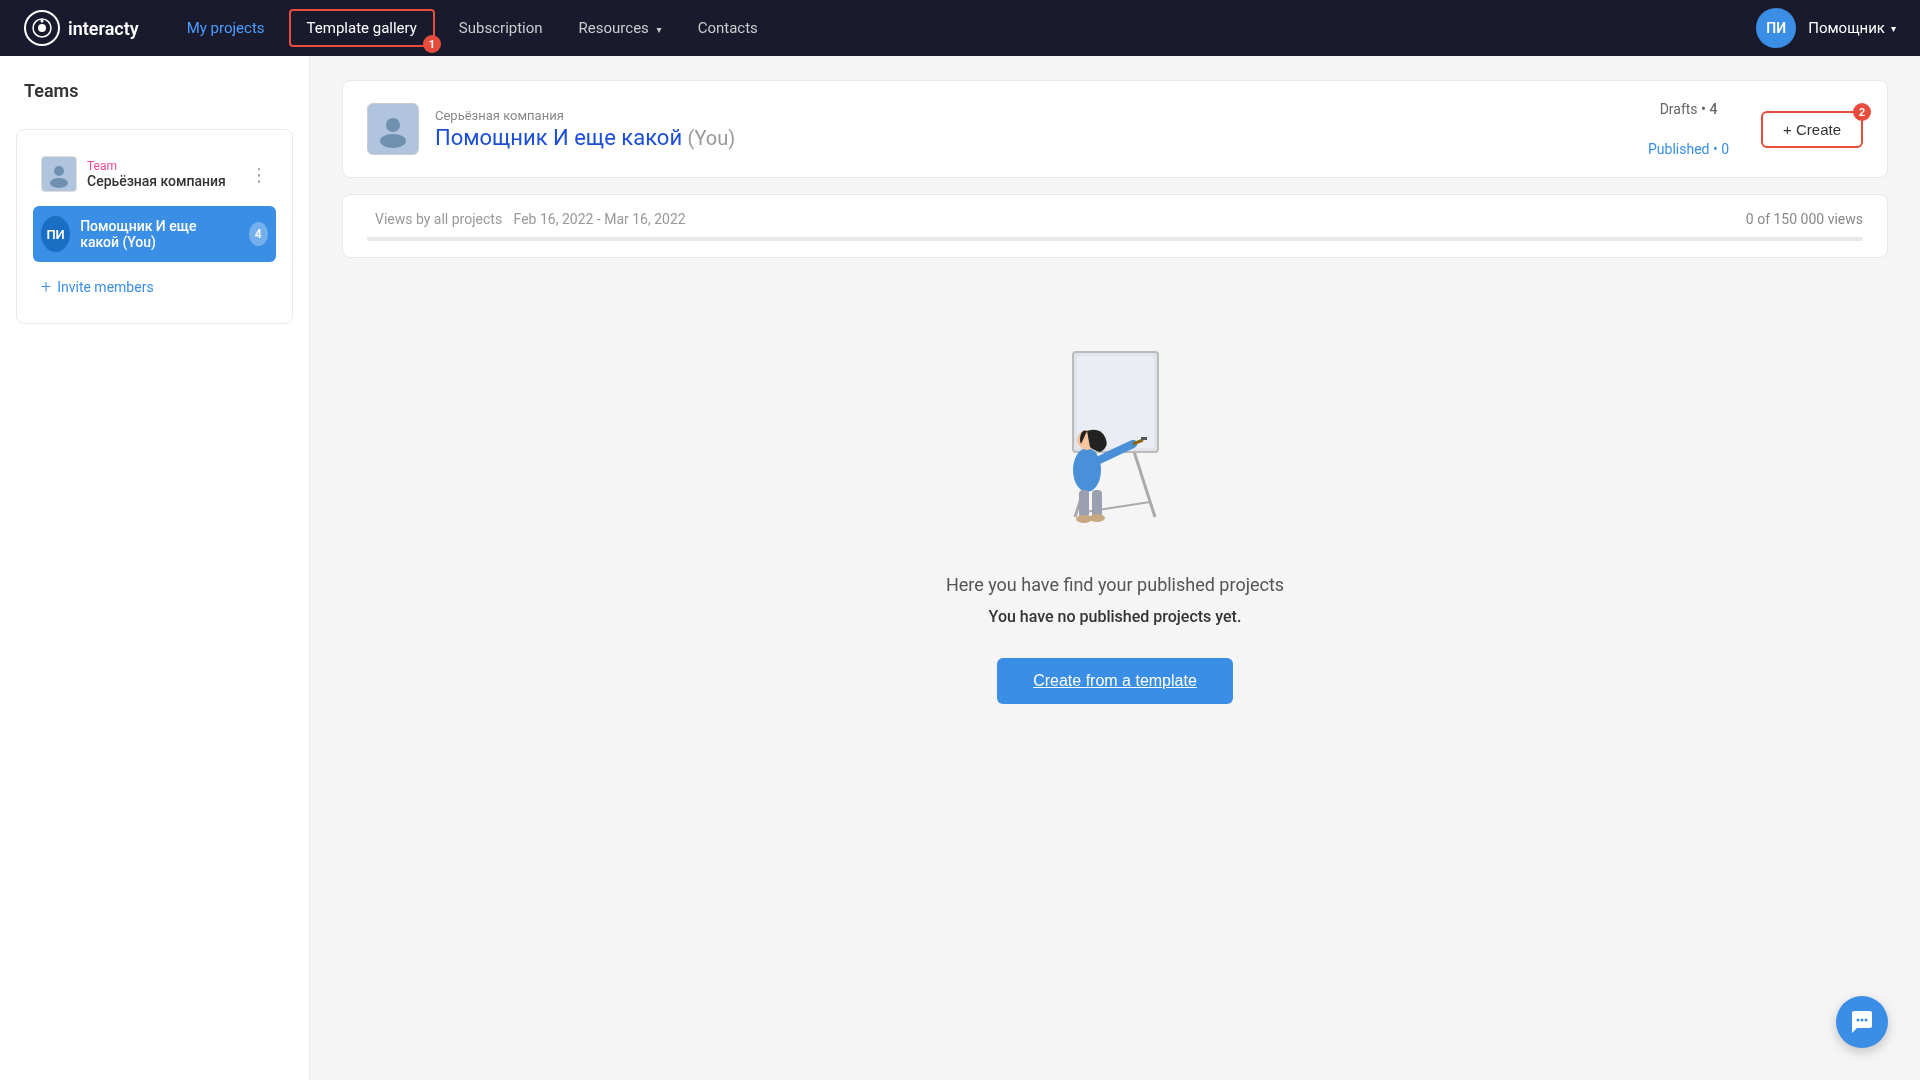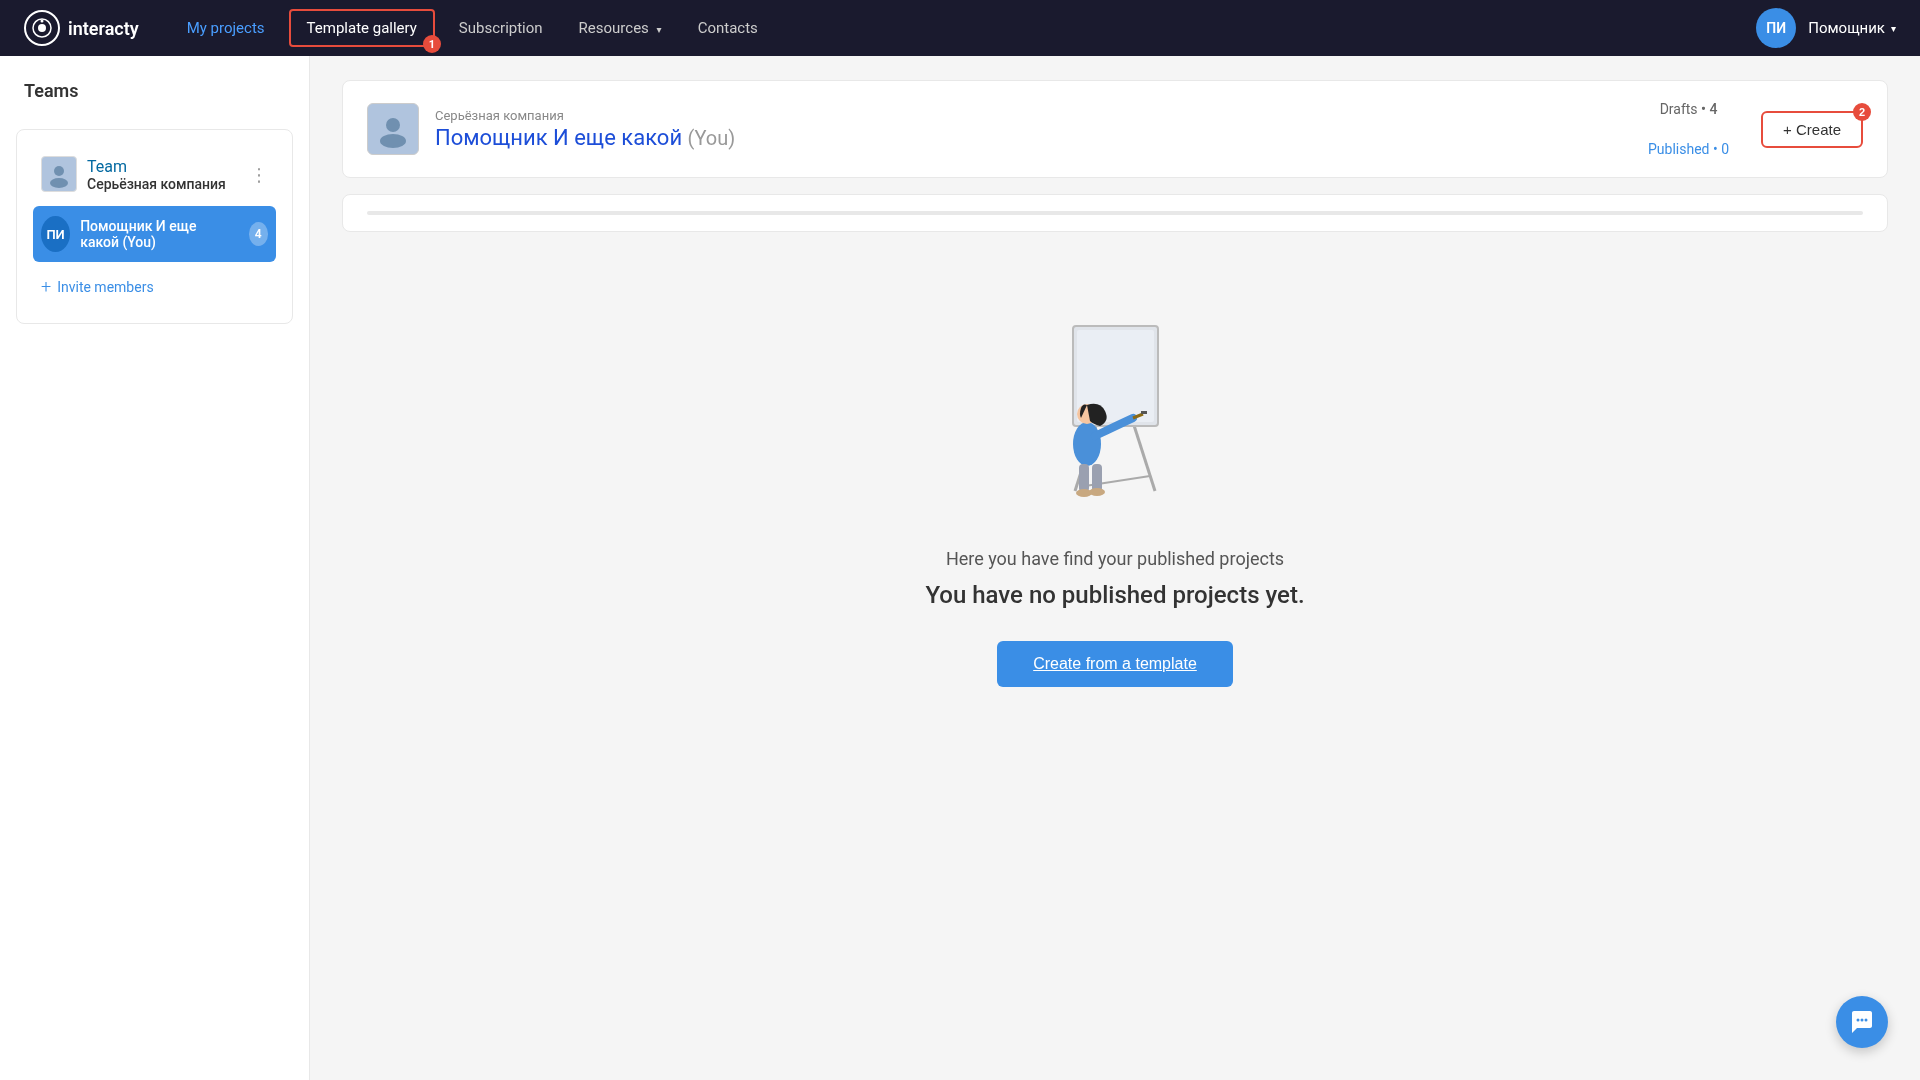--- a/index.html
+++ b/index.html
@@ -147,22 +147,22 @@
       background: #b0c4de;
       overflow: hidden;
       display: flex;
       align-items: center;
       justify-content: center;
       font-size: 12px;
       color: #666;
       border: 1px solid #ddd;
     }
     .team-label {
-      font-size: 16px;
-      color: #0369a1;
+      font-size: 12px;
+      color: #ec4899;
     }
     .team-name {
       font-size: 14px;
       color: #333;
       font-weight: 500;
     }
     .team-item-right {
       margin-left: auto;
       color: #999;
       font-size: 18px;
@@ -369,21 +369,21 @@
       width: 220px;
       height: 220px;
       margin-bottom: 32px;
     }
     .empty-title {
       font-size: 18px;
       color: #555;
       margin-bottom: 12px;
     }
     .empty-subtitle {
-      font-size: 24px;
+      font-size: 16px;
       color: #333;
       font-weight: 500;
       margin-bottom: 32px;
     }
     .template-btn {
       background: #3a8ee6;
       color: #fff;
       border: none;
       border-radius: 6px;
       padding: 14px 36px;
@@ -518,20 +518,27 @@
           <span>0</span>
         </div>
       </div>
       <button class="create-btn" style="position:relative; margin-left: 16px;">
         <span>+ Create</span>
         <span class="create-btn-badge">2</span>
       </button>
     </div>
 
     <div class="views-bar">
+      <div class="views-row">
+        <div class="views-label">
+          <span>Views by all projects</span>
+          <span>Feb 16, 2022 - Mar 16, 2022</span>
+        </div>
+        <div class="views-count">0 of 150 000 views</div>
+      </div>
       <div class="views-progress-bg">
         <div class="views-progress-fill"></div>
       </div>
     </div>
 
     <div class="empty-state">
 
       <div class="empty-illustration">
         <svg viewBox="0 0 220 220" width="220" height="220" xmlns="http://www.w3.org/2000/svg">
 

